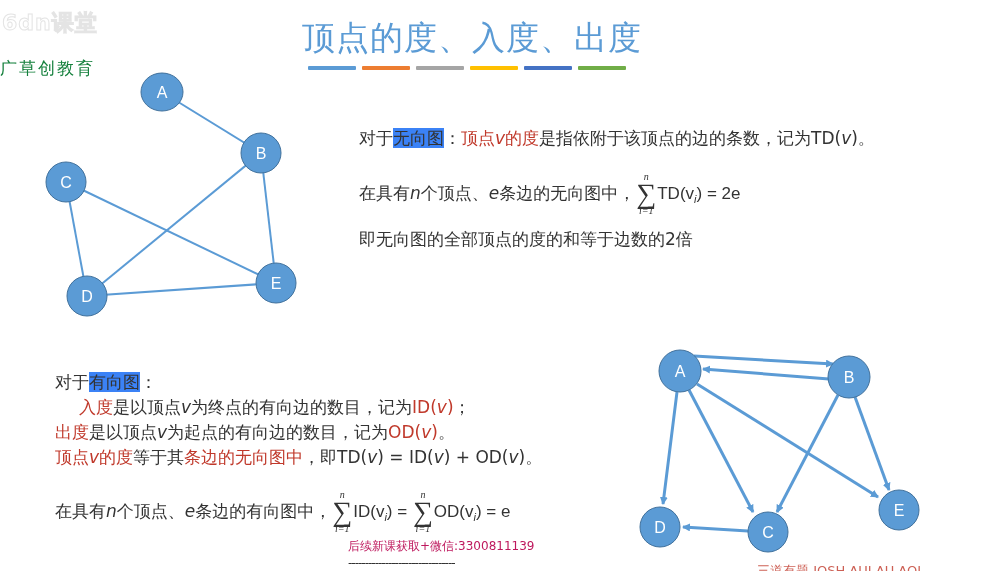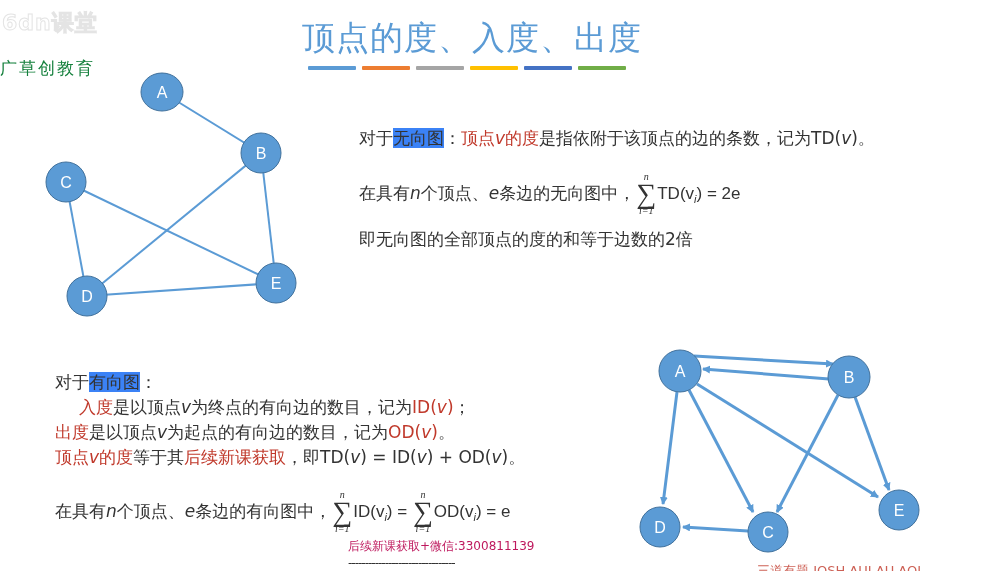--- a/index.html
+++ b/index.html
@@ -104,21 +104,21 @@
 <div class="abs line" style="left:55px; top:371px;">
   <span>对于</span><span class="hl">有向图</span><span>：</span>
 </div>
 <div class="abs line" style="left:55px; top:396px;margin-left:24px;">
   <span class="red">入度</span><span>是以顶点</span><span class="ital">v</span><span>为终点的有向边的数目，记为</span><span class="red">ID(</span><span class="red ital">v</span><span class="red">)</span><span>；</span>
 </div>
 <div class="abs line" style="left:55px; top:421px;">
   <span class="red">出度</span><span>是以顶点</span><span class="ital">v</span><span>为起点的有向边的数目，记为</span><span class="red">OD(</span><span class="red ital">v</span><span class="red">)</span><span>。</span>
 </div>
 <div class="abs line" style="left:55px; top:446px;">
-  <span class="red">顶点</span><span class="red ital">v</span><span class="red">的度</span><span>等于其</span><span class="red">后续新课获取</span><span>，即TD(</span><span class="ital">v</span><span>) = ID(</span><span class="ital">v</span><span>) + OD(</span><span class="ital">v</span><span>)。</span>
+  <span class="red">顶点</span><span class="red ital">v</span><span class="red">的度</span><span>等于其</span><span class="red">条边的无向图中</span><span>，即TD(</span><span class="ital">v</span><span>) = ID(</span><span class="ital">v</span><span>) + OD(</span><span class="ital">v</span><span>)。</span>
 </div>
 
 <div class="abs line" style="left:55px; top:490px; line-height:36px;">
   <span>在具有</span><span class="ital">n</span><span>个顶点、</span><span class="ital">e</span><span>条边的有向图中，</span><span class="sum">
       <span class="sup">n</span>
       <span class="sig">∑</span>
       <span class="sub">i=1</span>
     </span><span class="math">ID(v</span><sub class="math ital" style="font-size:11px">i</sub><span class="math">) = </span><span class="sum">
       <span class="sup">n</span>
       <span class="sig">∑</span>

